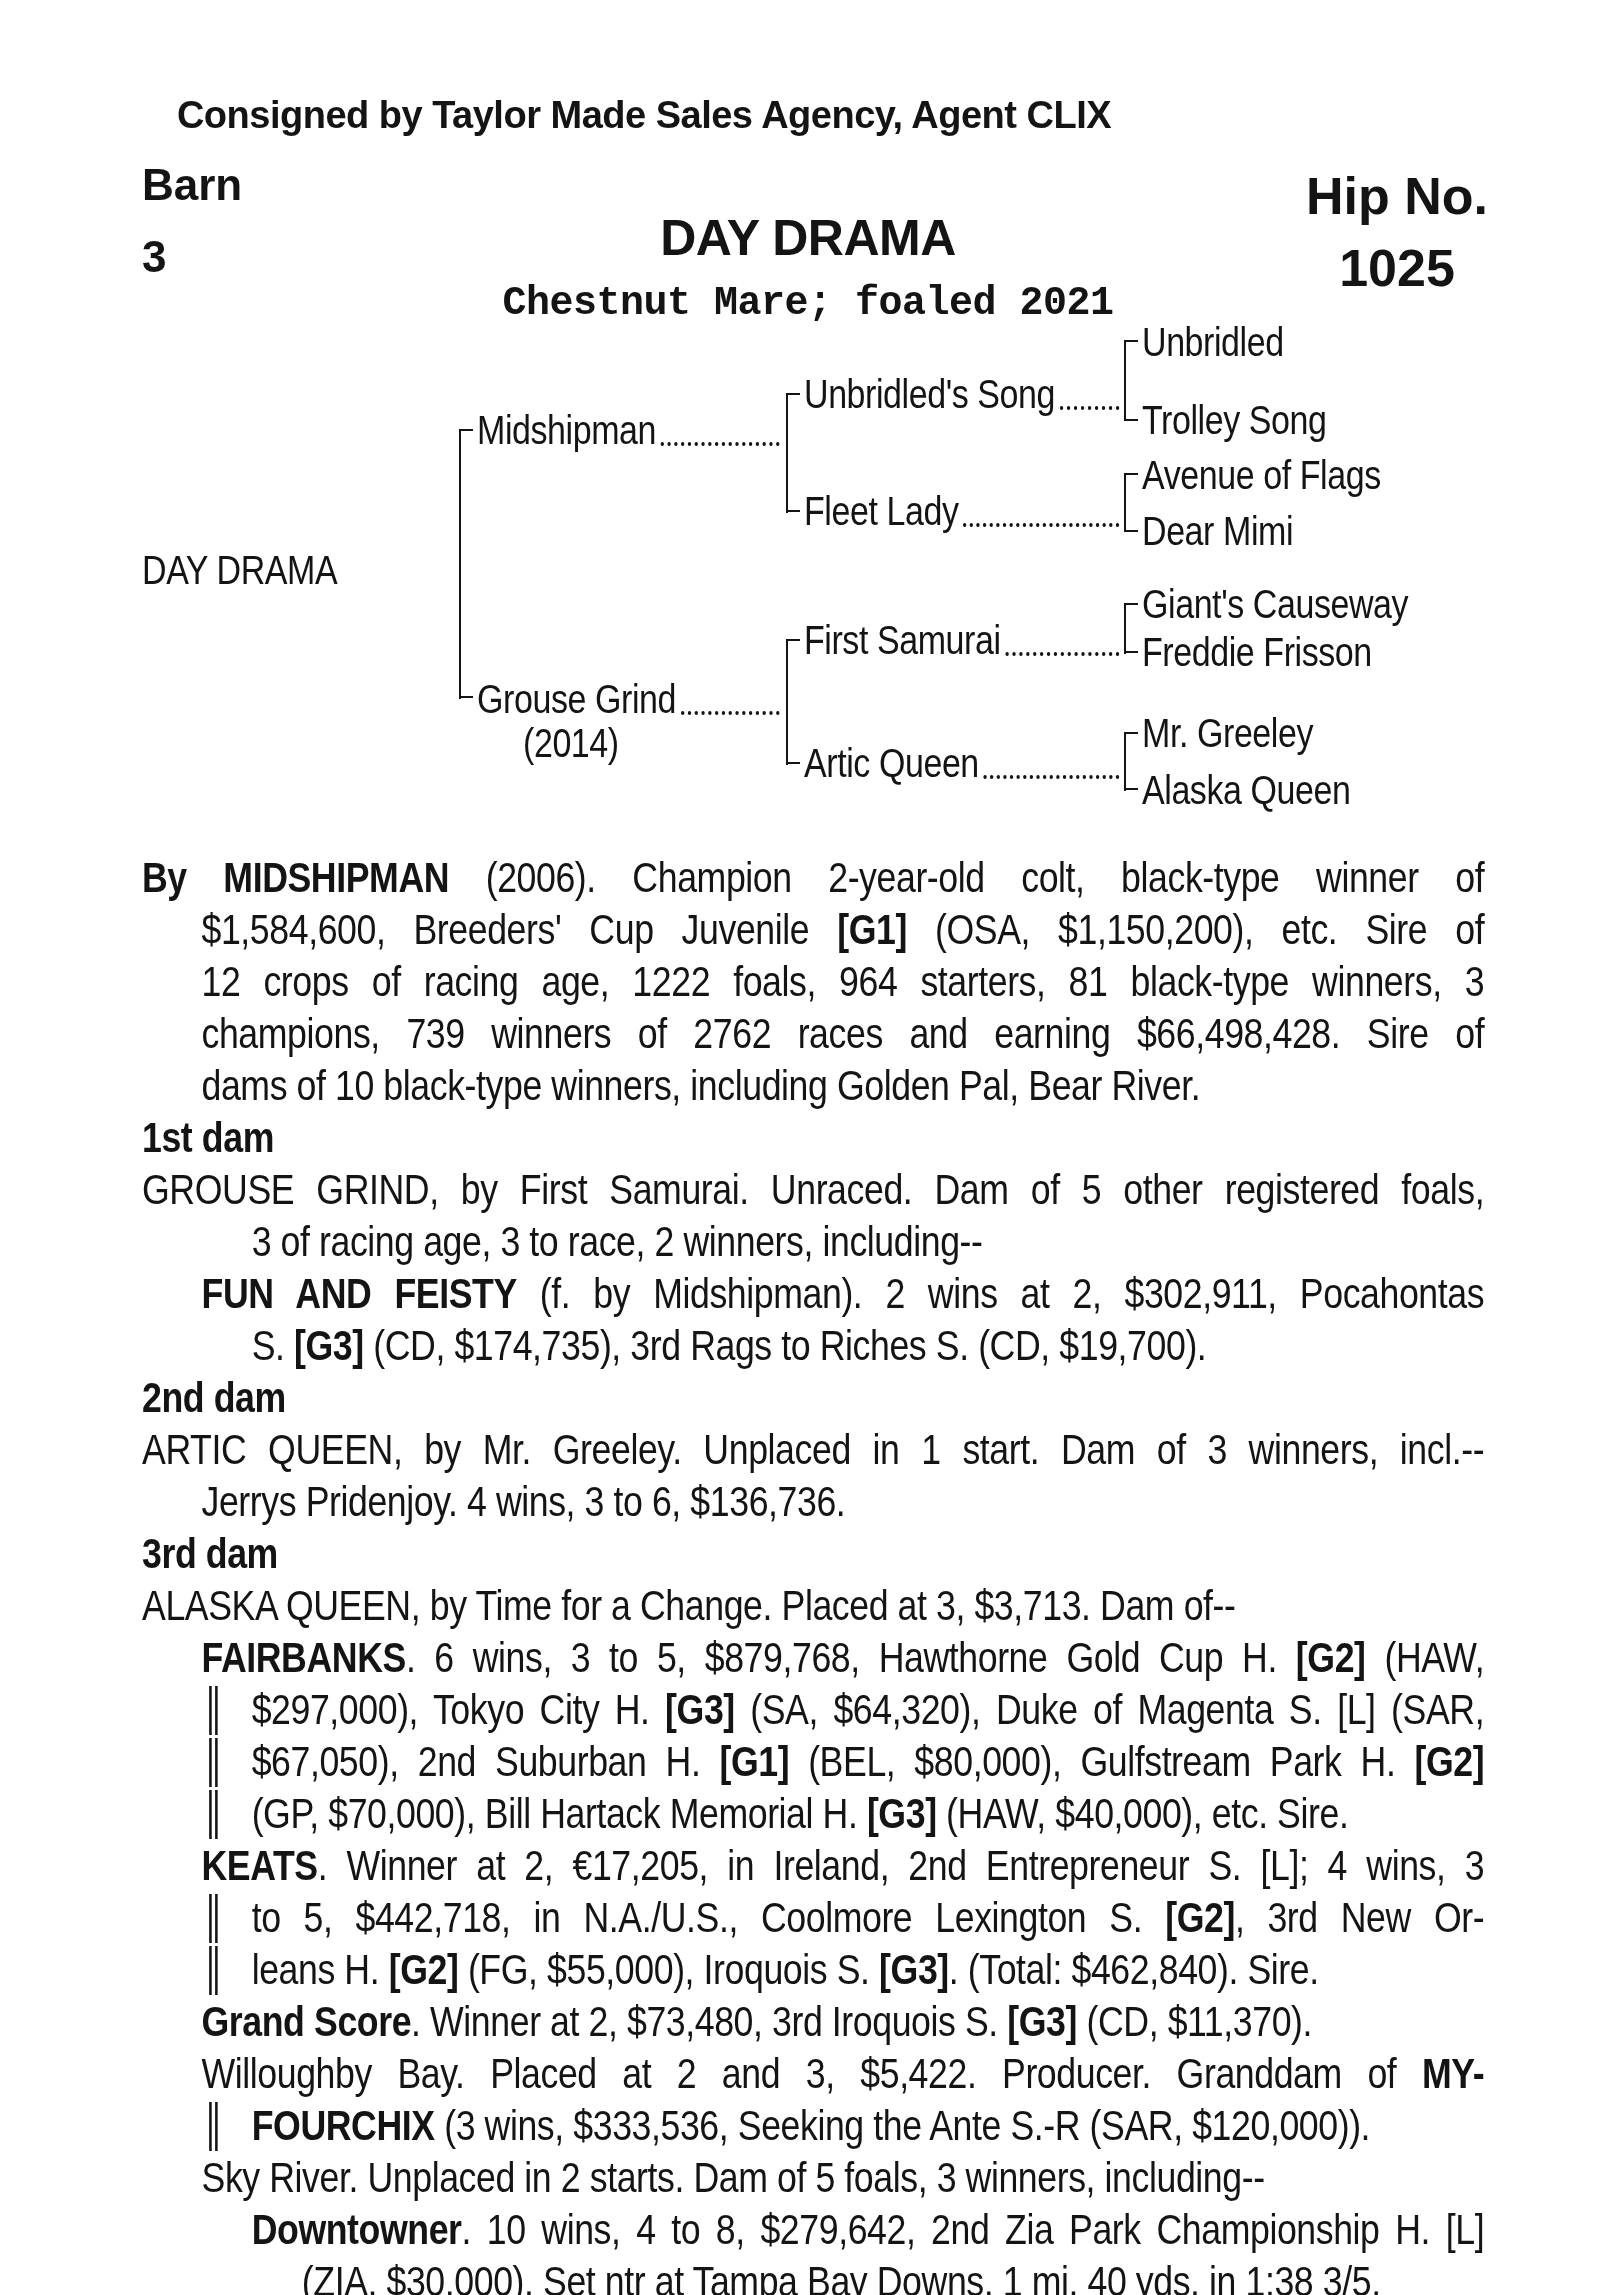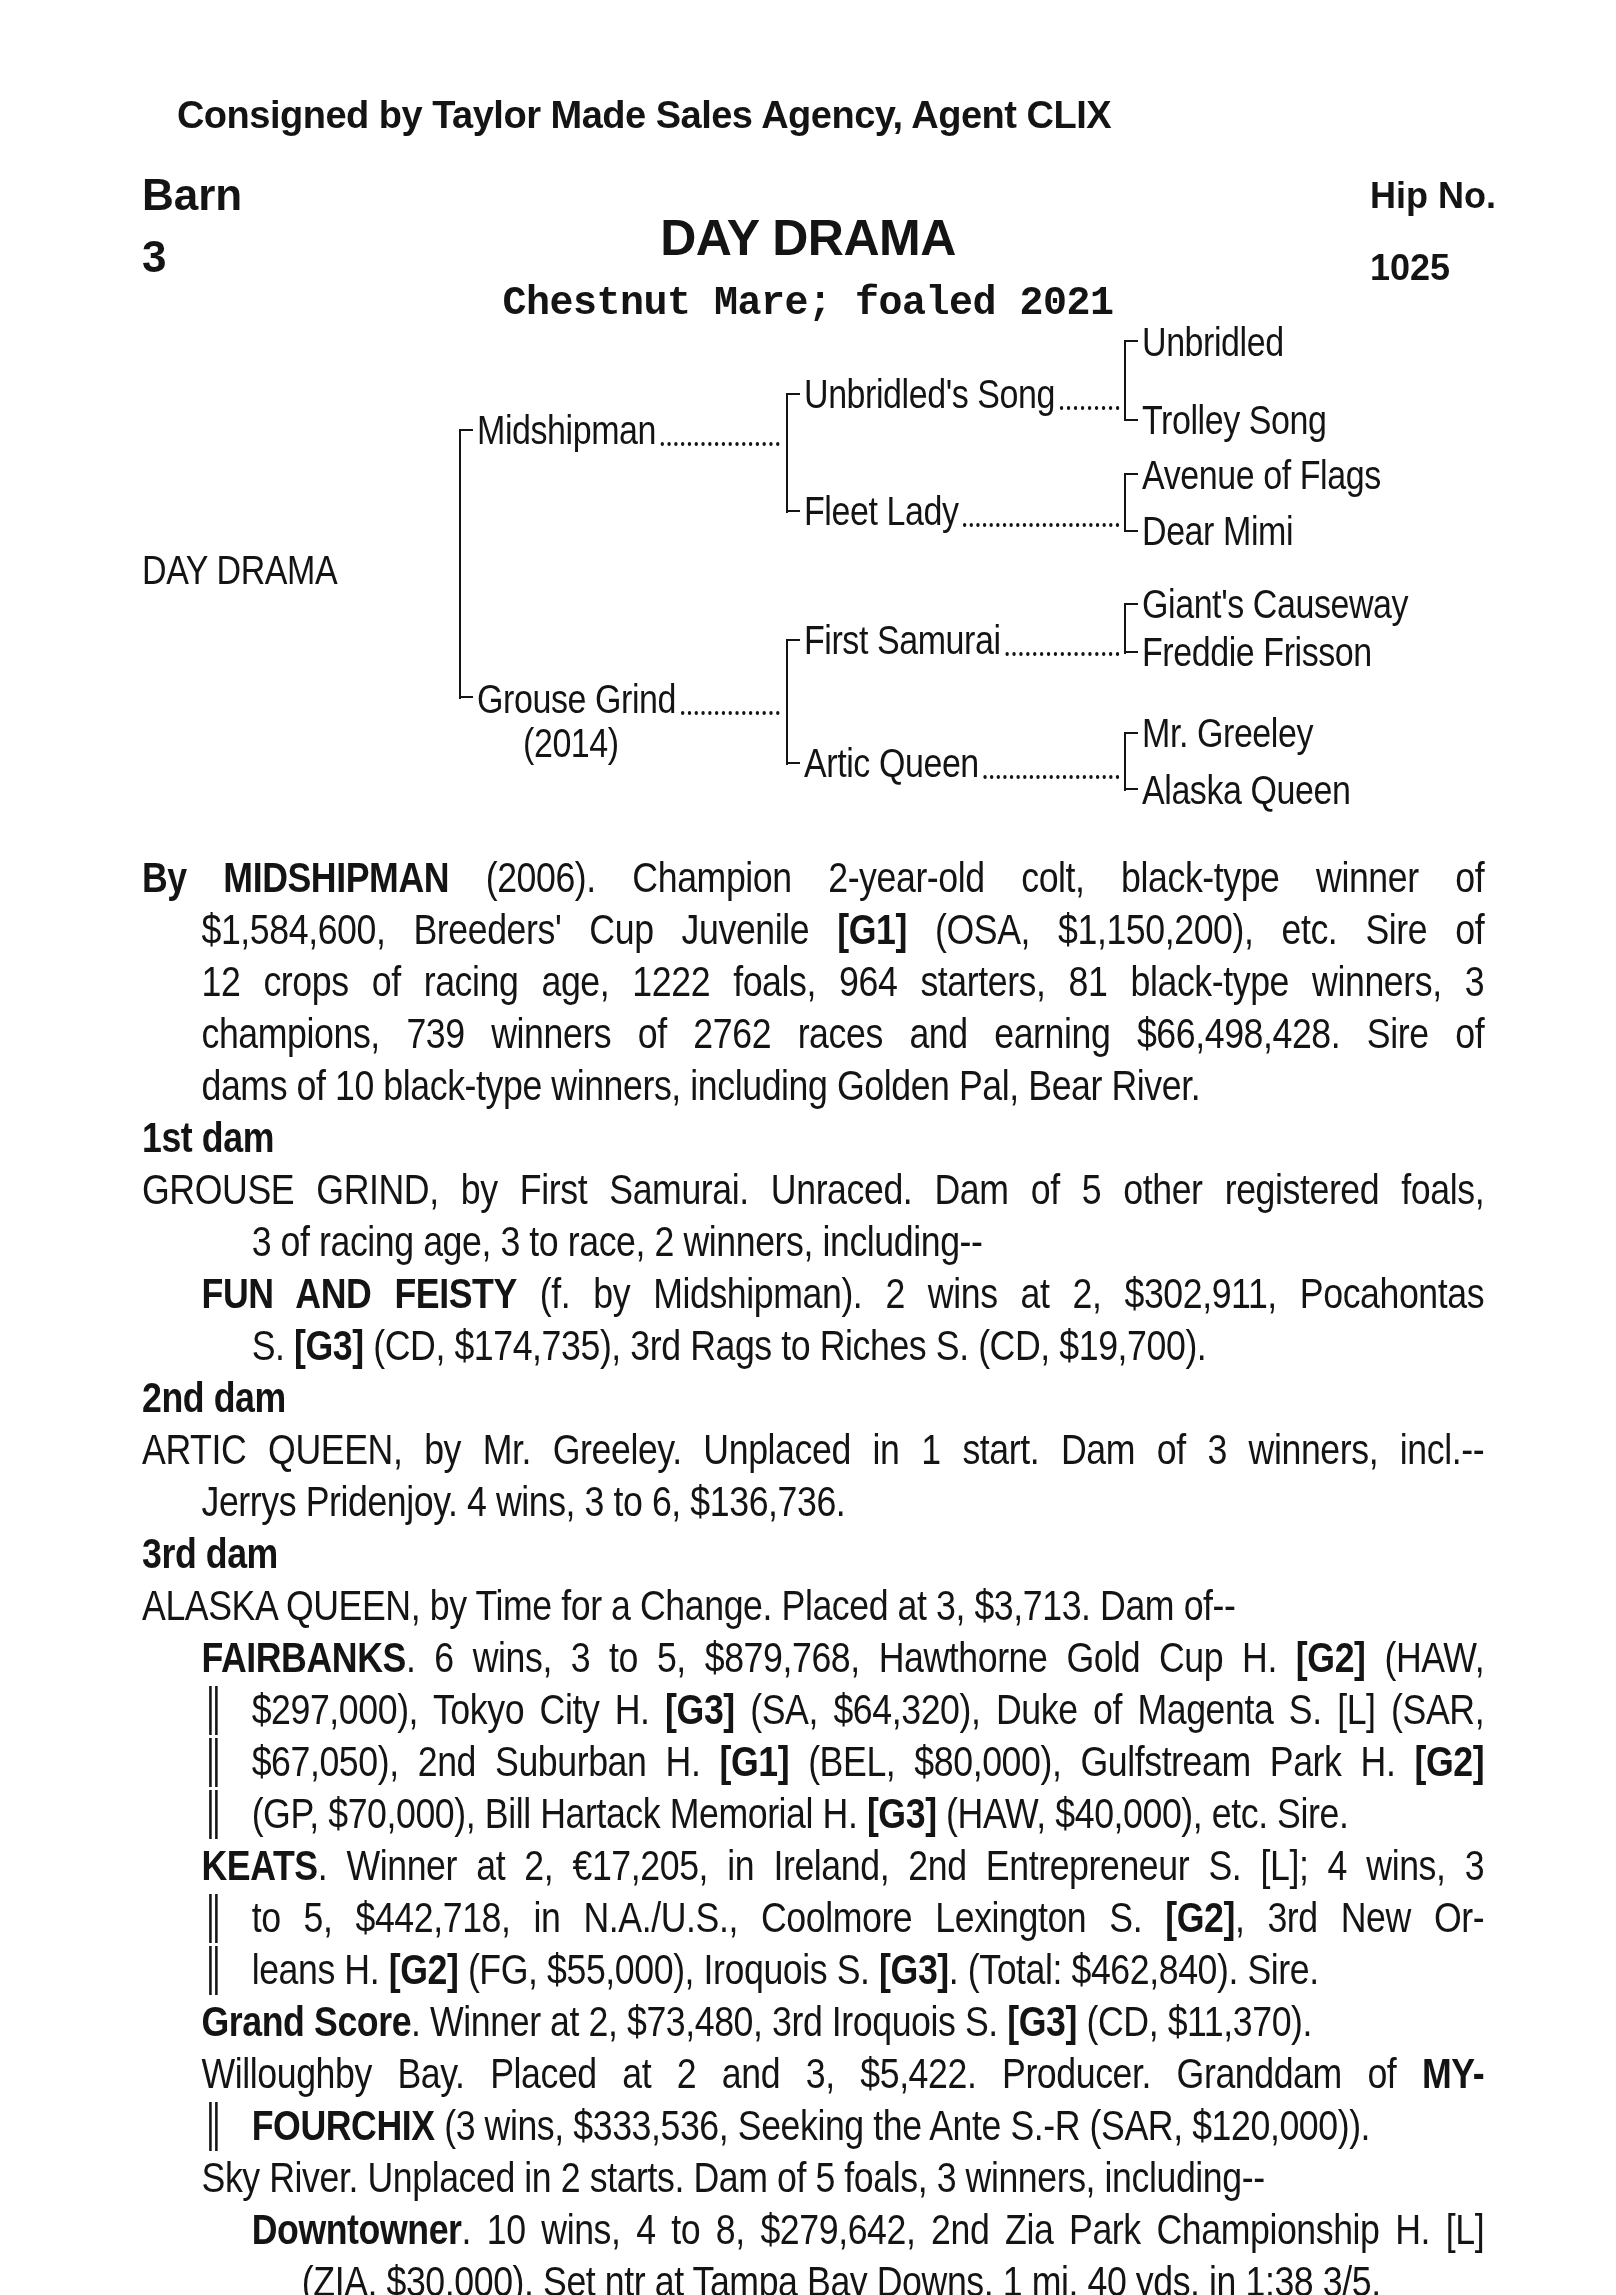--- a/index.html
+++ b/index.html
@@ -10,23 +10,23 @@
     background:#ffffff;
     color:#141414;
     font-family:"Liberation Sans", sans-serif;
     overflow:hidden;
   }
   
   .consigned{
     position:absolute; left:0; top:94px; width:1288px;
     text-align:center; font-size:38px; font-weight:bold; letter-spacing:-0.5px;
   }
-  .barn-label{position:absolute; left:142px; top:170px; font-size:44px; font-weight:bold;}
+  .barn-label{position:absolute; left:142px; top:160px; font-size:44px; font-weight:bold;}
   .barn-num{position:absolute; left:142px; top:232px; font-size:44px; font-weight:bold;}
-  .hip-block{position:absolute; right:120px; top:160px; text-align:left; font-size:36px; font-weight:bold; line-height:72px;}
+  .hip-block{position:absolute; right:128px; top:160px; text-align:center; font-size:52px; font-weight:bold; line-height:72px;}
   .title{
     position:absolute; left:0; top:209px; width:1616px;
     text-align:center; font-size:50px; font-weight:bold; letter-spacing:-0.5px;
   }
   .subtitle{
     position:absolute; left:0; top:281px; width:1616px;
     text-align:center; font-size:40px; font-weight:bold; letter-spacing:-0.5px;font-family:Liberation Mono, monospace;
   }
   
   .pnode{

